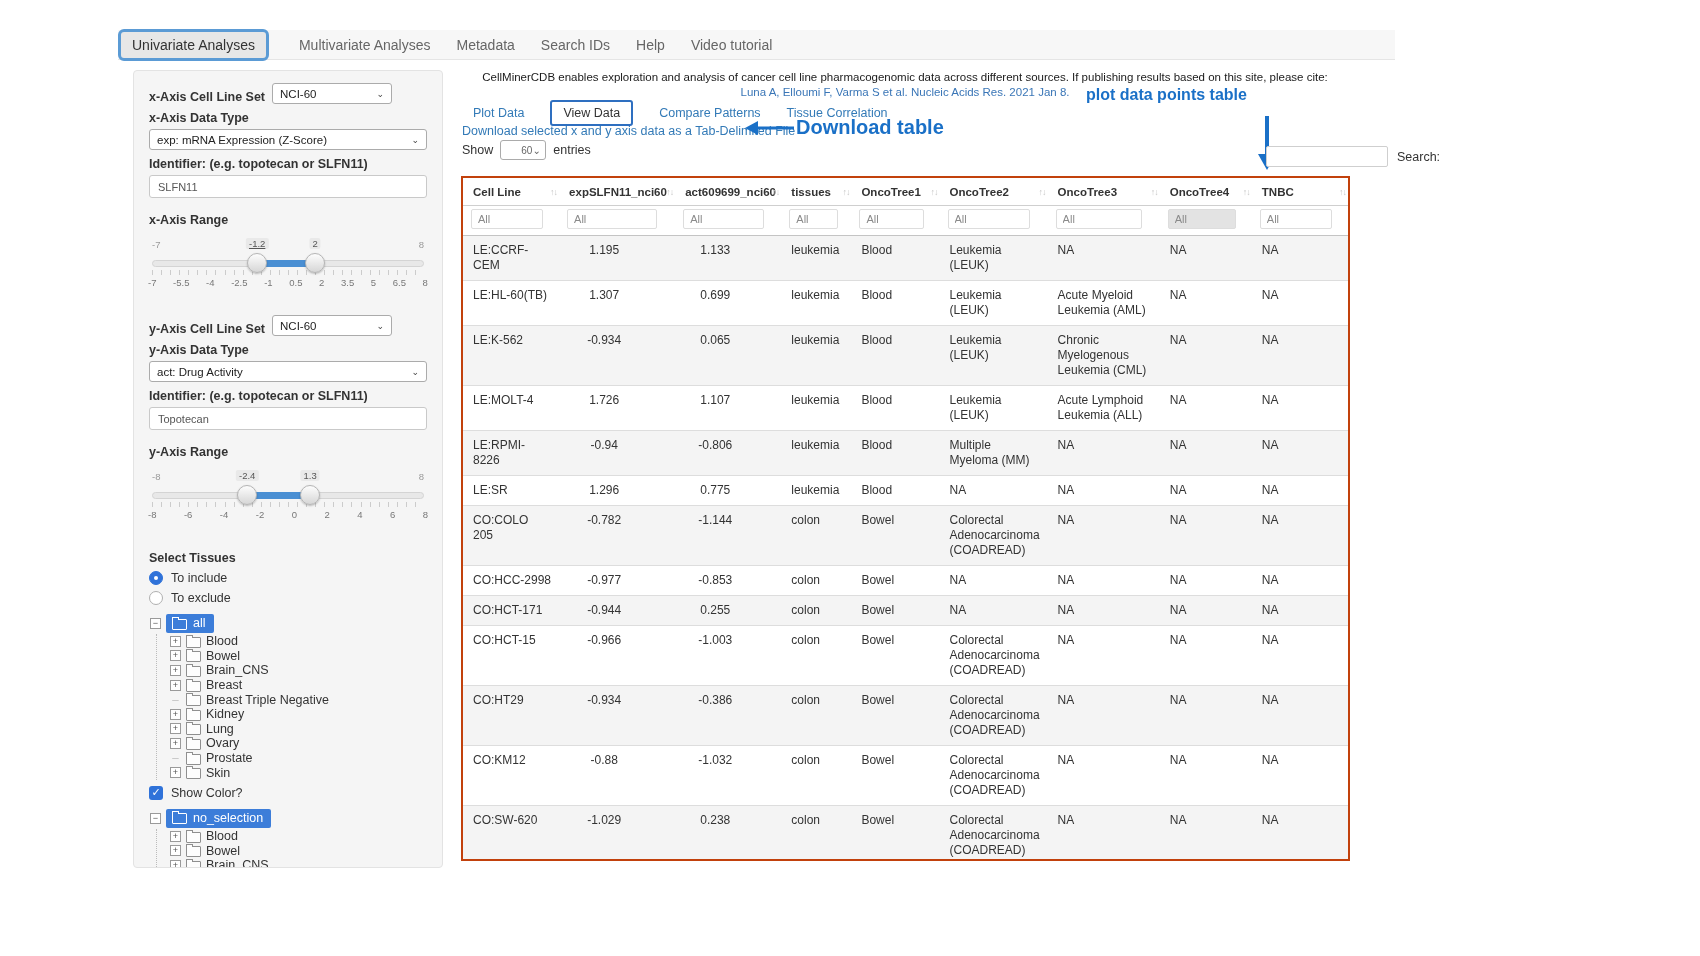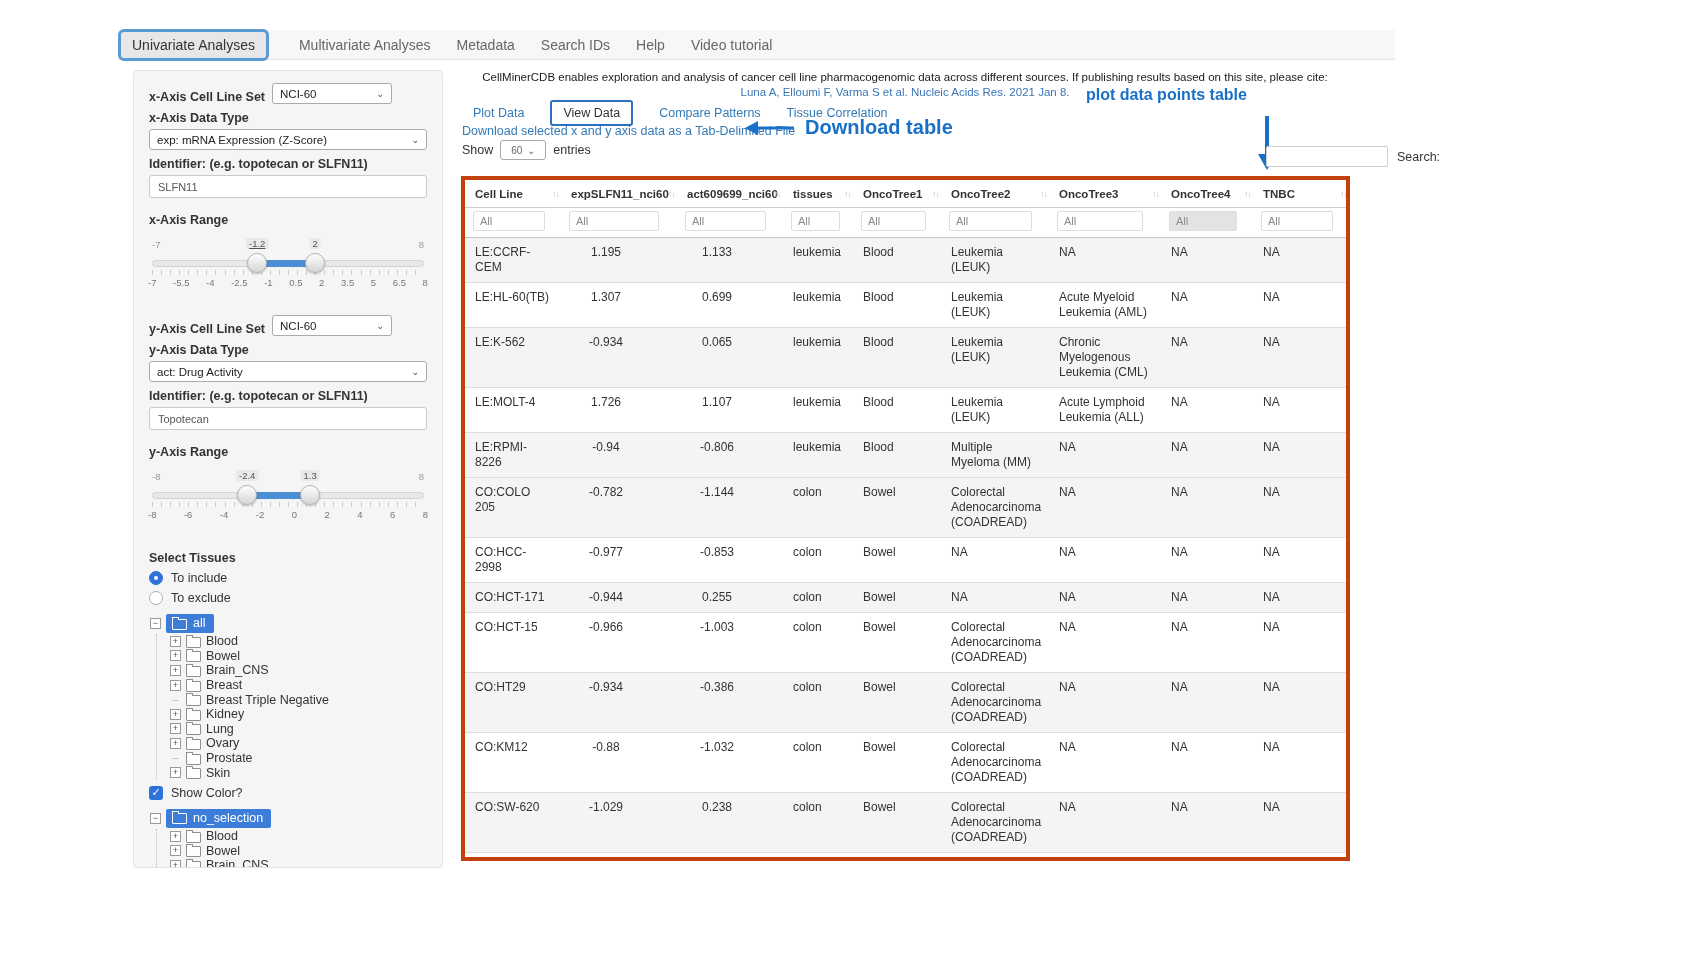--- a/index.html
+++ b/index.html
@@ -71,36 +71,36 @@
   .root-node .folder::before{border-color:#fff;background:#3c7dd9;}
   .tree-children{border-left:1px dotted #bbb;margin-left:6px;padding-left:13px;}
 
   
   .cite1{position:absolute;left:460px;top:71px;width:890px;text-align:center;font-size:11.5px;color:#1a1a1a;}
   .cite2{position:absolute;left:460px;top:86px;width:890px;text-align:center;font-size:11.5px;color:#3a76b7;}
   .view-tabs{position:absolute;left:473px;top:100px;display:flex;align-items:center;gap:26px;font-size:12.5px;}
   .vtab{color:#337ab7;white-space:nowrap;cursor:pointer;}
   .vtab.active{color:#333;border:2px solid #2e6fc0;border-radius:3px;padding:4px 11px;background:#fff;}
   .dl-link{position:absolute;left:462px;top:124px;font-size:12.5px;color:#337ab7;cursor:pointer;}
-  .ann-dl{position:absolute;left:744px;top:116px;display:flex;align-items:center;gap:9px;color:#1a70c7;}
+  .ann-dl{position:absolute;left:744px;top:116px;display:flex;align-items:center;color:#1a70c7;}
   .ann-dl-text{font-weight:bold;font-size:20px;white-space:nowrap;}
   .ann-big{position:absolute;left:1086px;top:86px;font-weight:bold;font-size:16px;color:#1a70c7;white-space:nowrap;}
   .ann-arrow-down{position:absolute;left:1254px;top:114px;}
   .show-row{position:absolute;left:462px;top:140px;display:flex;align-items:center;gap:7px;
     font-size:12.5px;color:#333;}
   .entries-select{width:46px;height:20px;background:#fff;border:1px solid #ababab;border-radius:3px;
-    display:flex;align-items:center;justify-content:space-between;padding:0 10px;font-size:10px;
+    display:flex;align-items:center;justify-content:space-between;padding:0 20px;font-size:10px;
     color:#666;box-sizing:border-box;}
   .search-wrap{position:absolute;left:1266px;top:146px;display:flex;align-items:center;gap:9px;
     font-size:12.5px;color:#333;}
   .search-input{width:122px;height:21px;border:1px solid #cfcfcf;border-radius:2px;box-sizing:border-box;
     font-family:inherit;padding:0 6px;font-size:12px;}
 
   
-  .table-box{position:absolute;left:461px;top:176px;width:889px;height:685px;border:4px solid #c2410c;
+  .table-box{position:absolute;left:461px;top:176px;width:889px;height:685px;border:2px solid #c2410c;
     box-sizing:border-box;overflow:hidden;background:#fff;}
   table.dt{width:100%;border-collapse:collapse;table-layout:fixed;font-size:12px;color:#333;}
   col.c0{width:96px}col.c1{width:116px}col.c2{width:106px}col.c3{width:70px}col.c4{width:88px}
   col.c5{width:108px}col.c6{width:112px}col.c7{width:92px}col.c8{width:96px}
   .dt thead th{text-align:left;font-weight:bold;font-size:11.5px;padding:8px 14px 7px 10px;
     border-bottom:1px solid #cfcfcf;position:relative;white-space:nowrap;overflow:hidden;}
   .sort{position:absolute;right:2px;top:9px;color:#c8c8c8;font-size:9px;letter-spacing:-1px;cursor:pointer;}
   .dt .fth{padding:3px 8px 6px 8px;border-bottom:1px solid #c4c4c4;}
   .finput{width:90%;height:20px;border:1px solid #ddd;border-radius:2px;font-size:11px;padding:0 6px;
     box-sizing:border-box;color:#444;background:#fff;font-family:inherit;}
@@ -439,20 +439,31 @@
               <td>LE:RPMI-8226</td>
               <td class="num">-0.94</td>
               <td class="num">-0.806</td>
               <td>leukemia</td>
               <td>Blood</td>
               <td>Multiple Myeloma (MM)</td>
               <td>NA</td>
               <td>NA</td>
               <td>NA</td>
             </tr>
+            <tr>
+              <td>LE:SR</td>
+              <td class="num">1.296</td>
+              <td class="num">0.775</td>
+              <td>leukemia</td>
+              <td>Blood</td>
+              <td>NA</td>
+              <td>NA</td>
+              <td>NA</td>
+              <td>NA</td>
+            </tr>
             <tr class="odd">
               <td>CO:COLO 205</td>
               <td class="num">-0.782</td>
               <td class="num">-1.144</td>
               <td>colon</td>
               <td>Bowel</td>
               <td>Colorectal Adenocarcinoma (COADREAD)</td>
               <td>NA</td>
               <td>NA</td>
               <td>NA</td>

